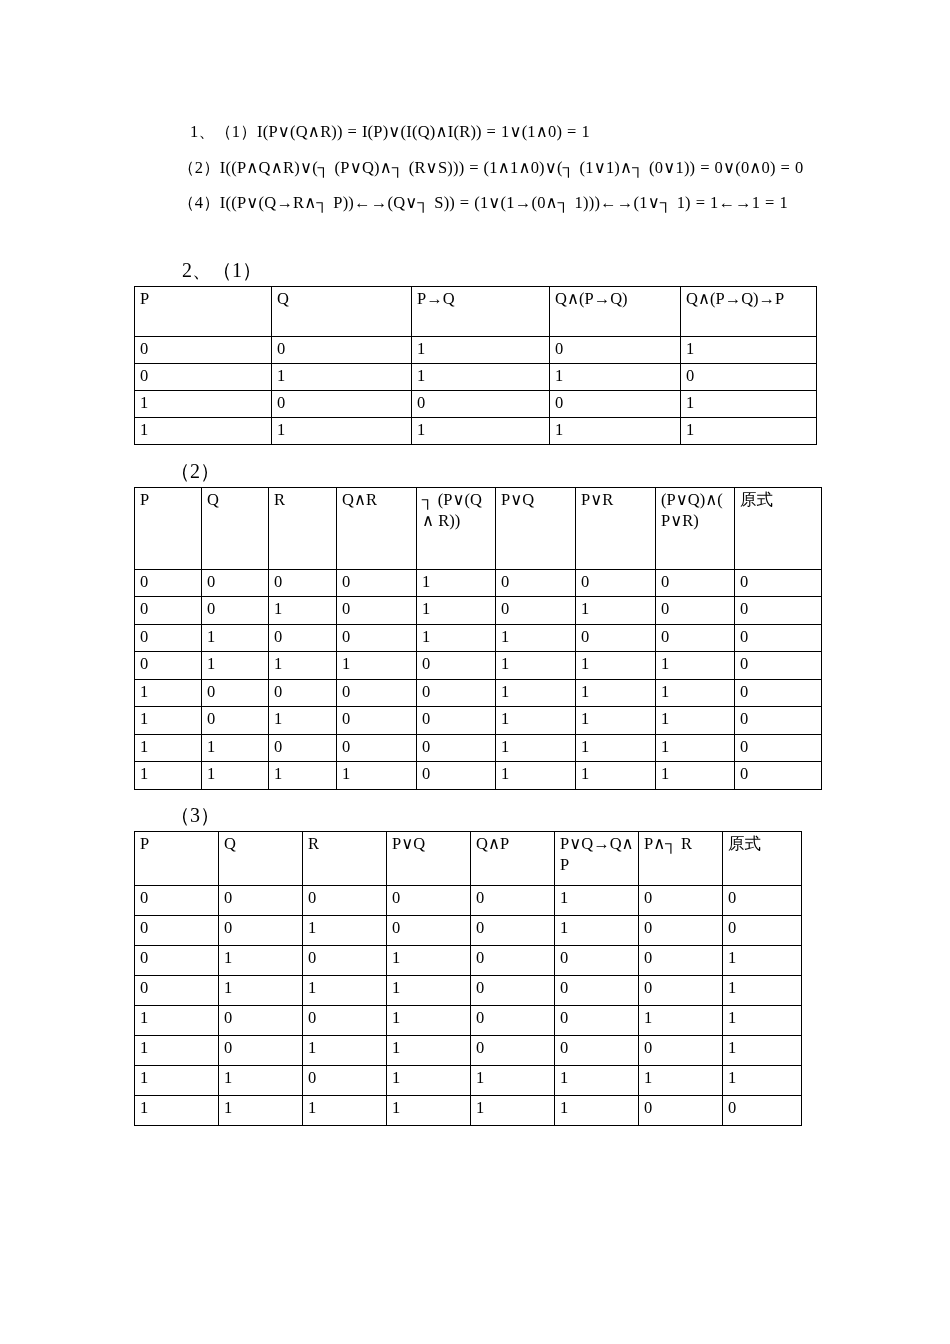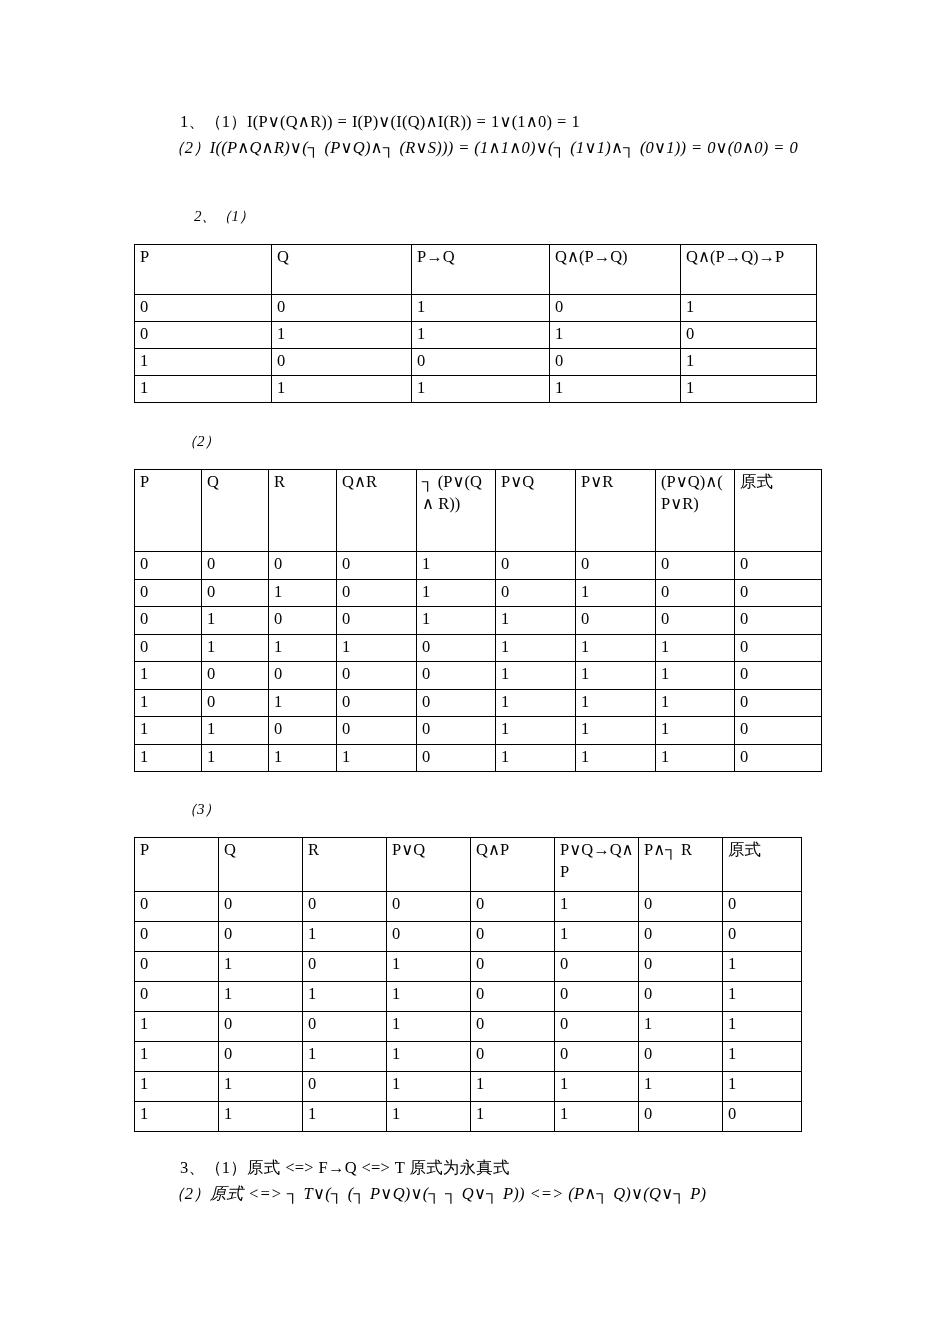--- a/index.html
+++ b/index.html
@@ -28,38 +28,37 @@
     left: 134px;
     top: 108px;
     width: 686px;
   }
 
   
   .para {
     font-size: 16.5px;
     line-height: 23.5px;
     letter-spacing: 0.2px;
-    margin: 2px;
+    margin: 12px;
     text-align: left;
     word-spacing: 0.5px;
   }
   .p-indent1 { text-indent: 44px; }
-  .p-indent2 { text-indent: 32px; font-style: italic; }
+  .p-indent2 { text-indent: 32px; }
 
   .block-spacer-1 { height: 28px; }
   .block-spacer-2 { height: 11px; }
   .block-spacer-3 { height: 10px; }
   .block-spacer-4 { height: 22px; }
 
   .sec-label {
-    font-size: 15px;
+    font-size: 20px;
     line-height: 23px;
-    margin: 16px;
+    margin: 4px;
     text-indent: 44px;
-    font-style: italic;
   }
   .sec-label.sub { text-indent: 32px; }
 
   
   table.truth {
     border-collapse: collapse;
     table-layout: fixed;
     font-size: 16.5px;
     line-height: 21px;
     background: #fff;
@@ -101,20 +100,21 @@
 </style>
 </head>
 <body>
 
 <div class="page">
   <div class="content">
 
     <div>
       <p class="para p-indent1">1、（1）I(P∨(Q∧R)) = I(P)∨(I(Q)∧I(R)) = 1∨(1∧0) = 1</p>
       <p class="para p-indent2">（2）I((P∧Q∧R)∨(┐ (P∨Q)∧┐ (R∨S))) = (1∧1∧0)∨(┐ (1∨1)∧┐ (0∨1)) = 0∨(0∧0) = 0</p>
+      <p class="para p-indent2">（4）I((P∨(Q→R∧┐ P))←→(Q∨┐ S)) = (1∨(1→(0∧┐ 1)))←→(1∨┐ 1) = 1←→1 = 1</p>
     </div>
 
     <div class="block-spacer-1"></div>
 
     <div class="sec-label">2、（1）</div>
 
     <table class="truth" id="table-1">
       <colgroup>
         <col style="width:137px">
         <col style="width:140px">
@@ -384,19 +384,15 @@
           <td>1</td>
           <td>1</td>
           <td>0</td>
           <td>0</td>
         </tr>
       </tbody>
     </table>
 
     <div class="block-spacer-4"></div>
 
-    <div>
-      <p class="para p-indent1">3、（1）原式 &lt;=&gt; F→Q &lt;=&gt; T    原式为永真式</p>
-      <p class="para p-indent2">（2）原式 &lt;=&gt; ┐ T∨(┐ (┐ P∨Q)∨(┐ ┐ Q∨┐ P)) &lt;=&gt; (P∧┐ Q)∨(Q∨┐ P)</p>
-    </div>
 
   </div>
 </div>
 
 </body></html>

